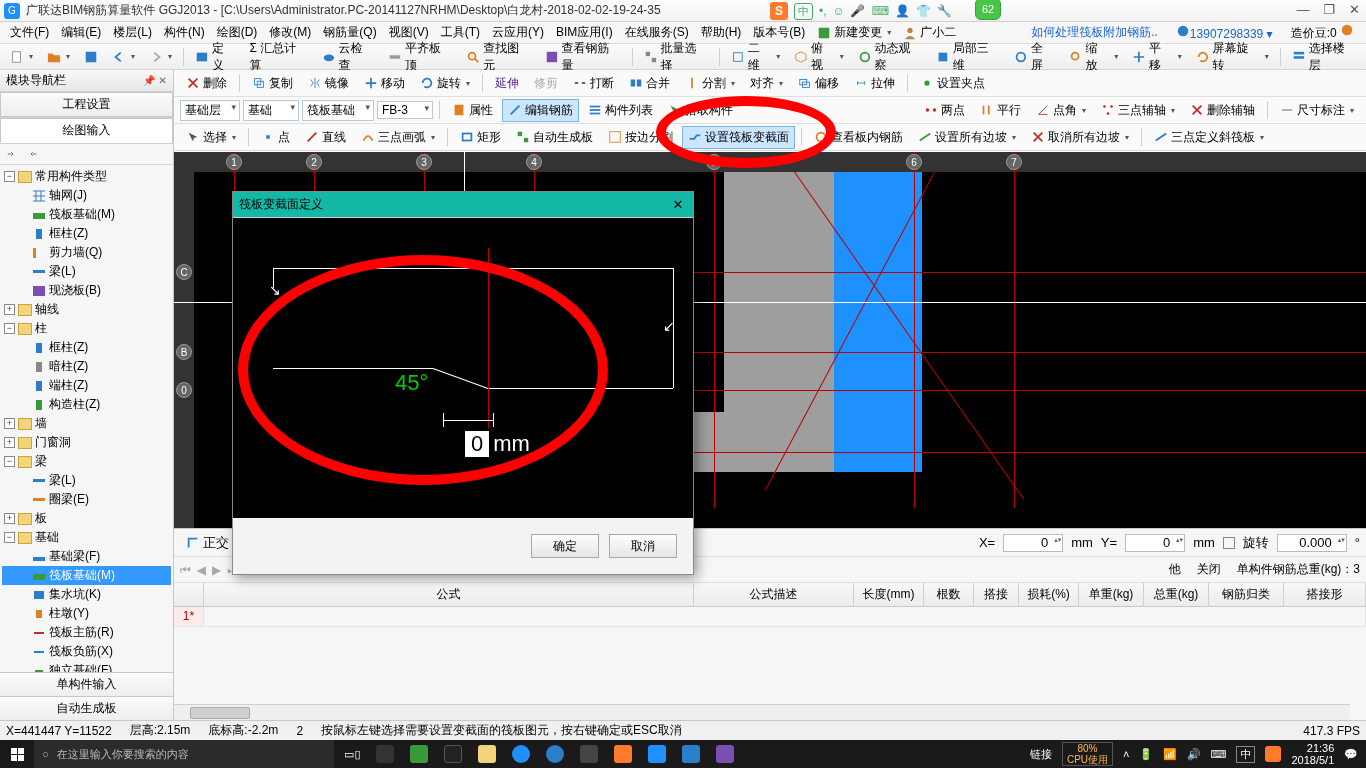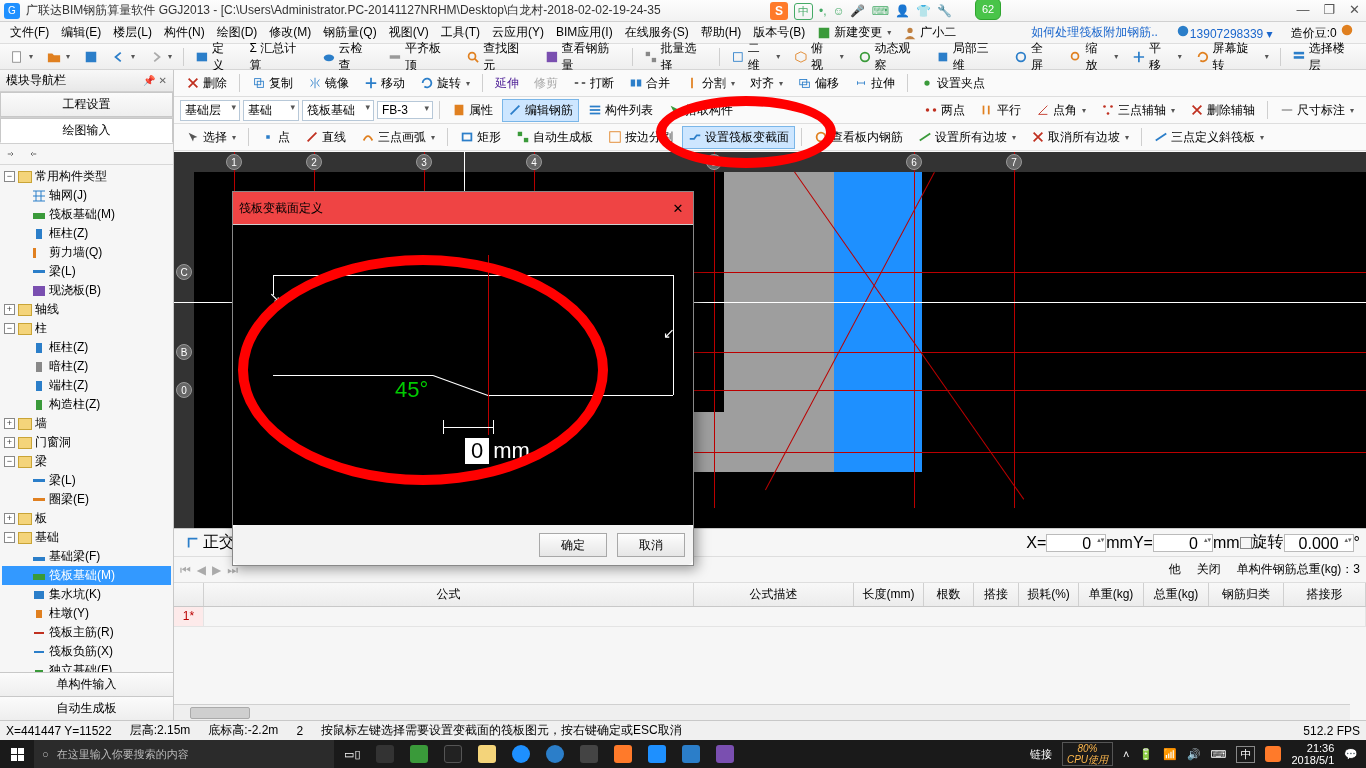--- a/index.html
+++ b/index.html
@@ -65,37 +65,37 @@
 .slab-grey { position: absolute; background: #9e9e9e; }
 .slab-blue { position: absolute; background: #1e90ff; }
 .top-ruler { position:absolute; left:0; right:0; top:0; height:20px; background:#333; }
 .left-ruler { position:absolute; left:0; top:0; bottom:0; width:20px; background:#333; }
 .xhair-h { position:absolute; left:0; right:0; height:1px; background:#fff; }
 .xhair-v { position:absolute; top:0; bottom:0; width:1px; background:#fff; }
 .ruler-mark { position:absolute; width:16px; height:16px; border:1px solid #999; background:#666; border-radius:50%; color:#fff; font-size:10px; display:flex; align-items:center; justify-content:center; }
 
 
 .dialog { position: absolute; left: 232px; top: 191px; width: 462px; background: #fff; border: 1px solid #888; box-shadow: 3px 3px 12px rgba(0,0,0,.4); z-index: 50; }
-.dialog .dlg-title { height: 33px; background: #ef4444; border-bottom: 1px solid #d0d0d0; display: flex; align-items: center; padding: 0 6px; font-size: 12px; }
+.dialog .dlg-title { height: 26px; background: #14b8a6; border-bottom: 1px solid #d0d0d0; display: flex; align-items: center; padding: 0 6px; font-size: 12px; }
 .dialog .dlg-close { margin-left: auto; width: 18px; text-align: center; cursor: default; font-size:13px; }
 .dialog .dlg-body { background: #000; height: 300px; position: relative; color: #fff; }
-.dialog .dlg-foot { padding: 8px; display: flex; justify-content: flex-end; gap: 10px; background: #f3f3f3; border-radius: 6px; }
+.dialog .dlg-foot { padding: 16px; display: flex; justify-content: flex-end; gap: 10px; background: #f3f3f3; border-radius: 6px; }
 .dialog .dlg-foot button { width: 68px; height: 24px; font-size: 12px; background: linear-gradient(#fdfdfd,#e6e6e6); border:1px solid #a8a8a8; }
 .dlg-body .desc { position: absolute; left: 8px; bottom: 10px; font-size: 20px; color: #fff; letter-spacing: 1px; }
 .dlg-body .angle-lbl { position: absolute; left: 162px; top: 152px; color: #0c0; font-size: 22px; }
 .dlg-body .mm-input { position: absolute; left: 232px; top: 213px; display: flex; align-items: center; gap: 4px; font-size: 22px; color:#fff; }
 .dlg-body .mm-input .val-box { background: #fff; color: #000; padding: 0 6px; }
 .dlg-line { position:absolute; background:#fff; }
 
 
 .red-ellipse { position: absolute; border: 10px solid #f00; border-radius: 50%; z-index: 60; pointer-events: none; }
 
 
 .bottom-pane { position: absolute; left: 174px; right: 0; bottom: 48px; height: 192px; background: #f6f6f6; border-top: 1px solid #c8c8c8; }
-.bp-row1 { height: 28px; display: flex; align-items: center; padding: 0 6px; gap: 0; border-bottom: 1px solid #dedede; font-size: 16px; }
+.bp-row1 { height: 28px; display: flex; align-items: center; padding: 0 6px; gap: 8px; border-bottom: 1px solid #dedede; font-size: 13px; }
 .bp-row1 .inp { width: 60px; height: 18px; border: 1px solid #bbb; background:#fff; text-align:right; padding-right:14px; position:relative; }
 .bp-row1 .inp::after { content:'▴▾'; font-size:7px; position:absolute; right:1px; top:1px; line-height:7px; color:#666; }
 .bp-row1 .chk { width:12px; height:12px; border:1px solid #888; display:inline-block; vertical-align:middle; }
 .bp-row2 { height: 26px; display: flex; align-items: center; padding: 0 6px; gap: 16px; border-bottom: 1px solid #dedede; font-size: 12px; }
 .bp-nav { display:flex; gap:6px; color:#aaa; }
 .bp-table-hdr { height: 24px; display: flex; border-bottom: 1px solid #c8c8c8; background: linear-gradient(#f8f8f8,#ececec); }
 .bp-table-hdr .col { border-right: 1px solid #d0d0d0; padding: 3px 4px; font-size: 12px; text-align: center; }
 .bp-table-body { height: 20px; display:flex; }
 .bp-table-body .cell { border-right:1px solid #e4e4e4; border-bottom:1px solid #e4e4e4; padding:2px 4px; }
 .bp-table-body .rownum { width:30px; text-align:center; background:#fdeaea; color:#b00; }
@@ -106,21 +106,21 @@
 .statusbar { position: absolute; left: 0; right: 0; bottom: 28px; height: 20px; background: #f0f0f0; border-top: 1px solid #c8c8c8; display: flex; align-items: center; font-size: 12px; padding: 0 6px; gap: 18px; }
 .statusbar .fps { margin-left: auto; }
 
 
 .taskbar { position: absolute; left: 0; right: 0; bottom: 0; height: 28px; background: #1a1a1a; display: flex; align-items: center; color: #fff; font-size: 11px; }
 .taskbar .start { width: 34px; height: 28px; display: flex; align-items: center; justify-content: center; }
 .taskbar .search { flex: 0 0 300px; height: 28px; background: #2b2b2b; display: flex; align-items: center; padding: 0 8px; color: #bbb; gap:8px; }
 .taskbar .tb-icons { display: flex; align-items: center; gap: 16px; padding: 0 10px; }
 .taskbar .tb-right { margin-left: auto; display: flex; align-items: center; gap: 10px; padding: 0 8px; }
 .taskbar .clock { text-align: right; line-height: 12px; }
-.taskbar .cpu-box { border:1px solid #555; padding:0 4px; font-size:10px; text-align:center; line-height:11px; color:#ffb84d;font-style:italic; }
+.taskbar .cpu-box { border:1px solid #555; padding:0 4px; font-size:10px; text-align:center; line-height:11px; color:#ffb84d; }
 .win-logo { display:grid; grid-template-columns:6px 6px; grid-template-rows:6px 6px; gap:1px; }
 .win-logo span { background:#fff; }
 .tb-ico { width:18px; height:18px; border-radius:3px; }
 
 
 .svg-blue { fill:#2b7ec9; } .svg-green { fill:#3a9a3a; } .svg-orange { fill:#e08020; } .svg-red { fill:#c03020; } .svg-purple { fill:#7a4fb0; }
 </style>
 </head>
 <body>
 
@@ -914,21 +914,21 @@
       <div class="thumb"></div>
     </div>
 </div>
 
 <div class="statusbar">
   <span>X=441447 Y=11522</span>
   <span>层高:2.15m</span>
   <span>底标高:-2.2m</span>
   <span>2</span>
   <span>按鼠标左键选择需要设置变截面的筏板图元，按右键确定或ESC取消</span>
-  <span class="fps">512.2 FPS</span>
+  <span class="fps">417.3 FPS</span>
 </div>
 
 <div class="taskbar">
   <div class="start">
       <div class="win-logo">
         <span></span>
         <span></span>
         <span></span>
         <span></span>
       </div>

